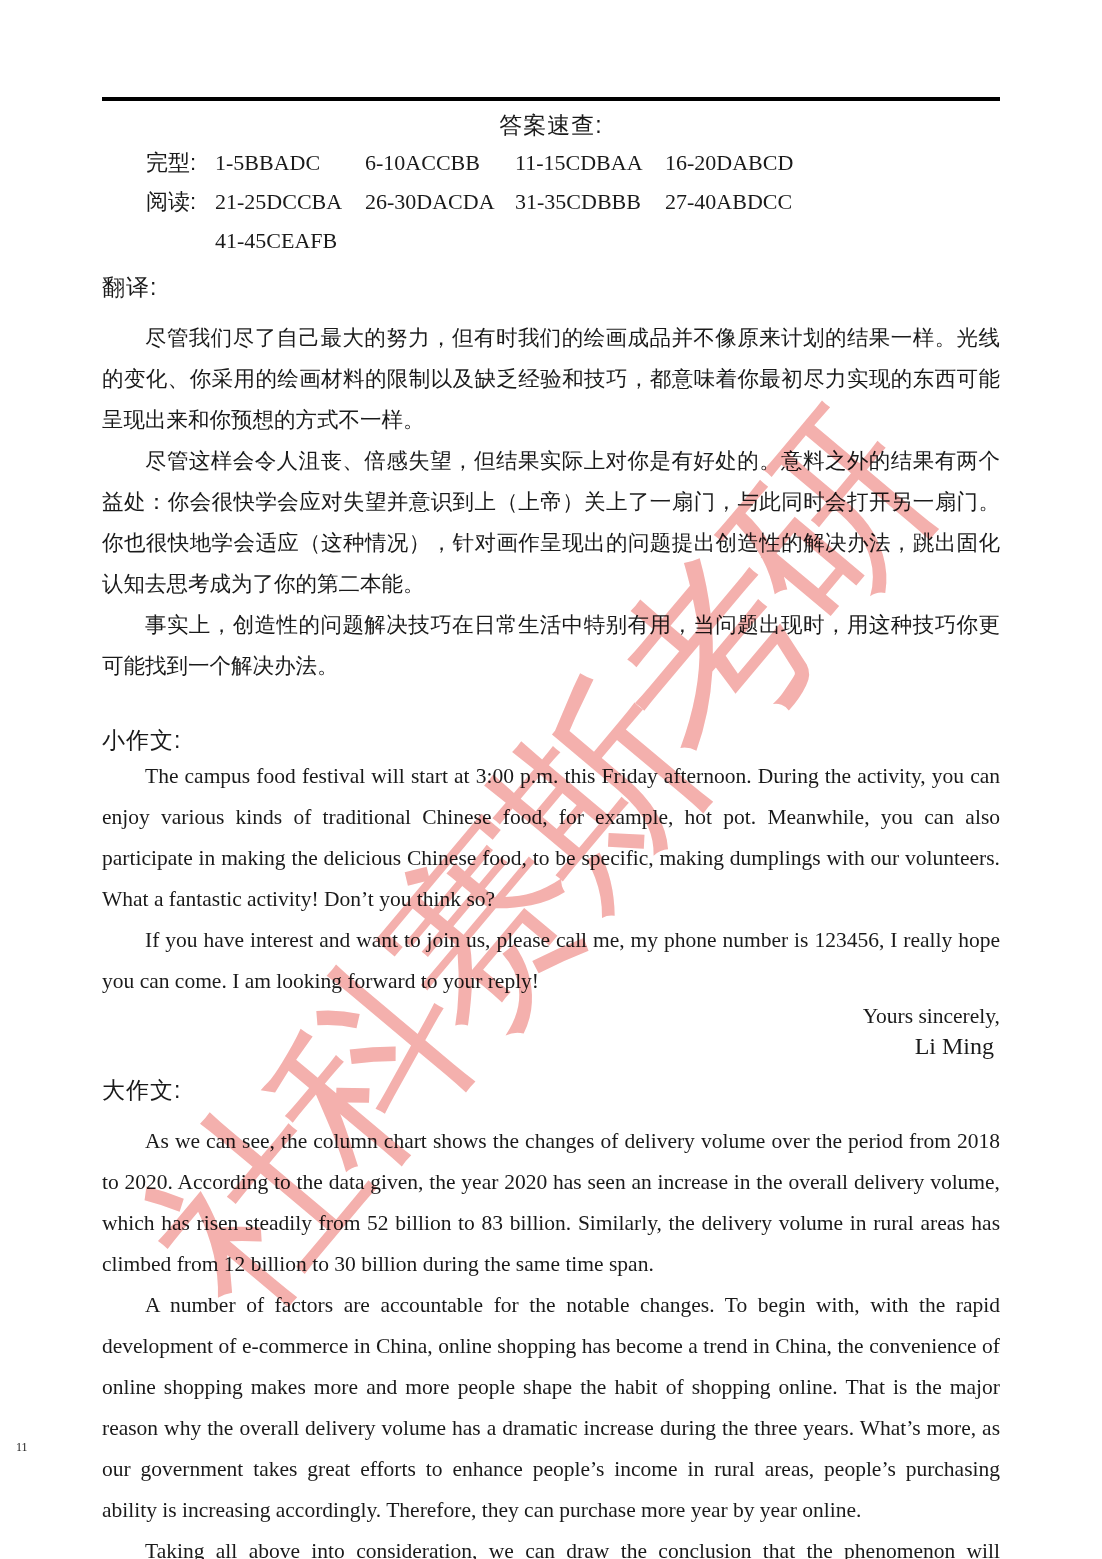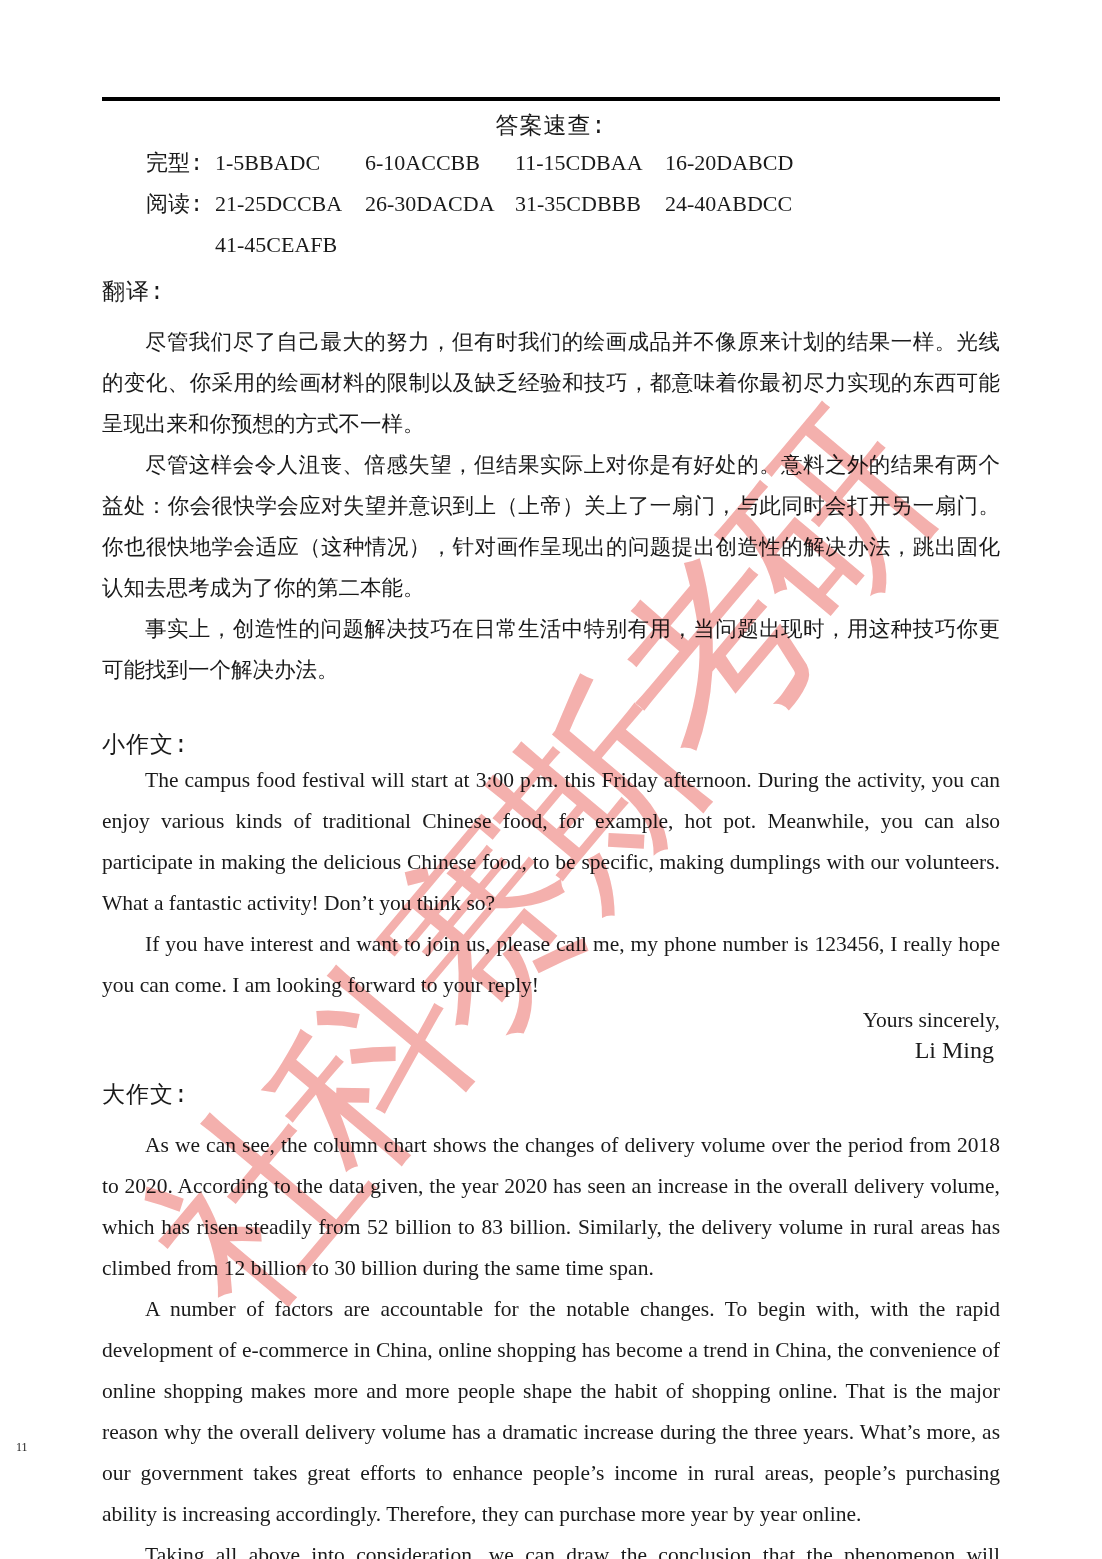--- a/index.html
+++ b/index.html
@@ -7,21 +7,21 @@
     width:1102px;height:1559px;background:#ffffff;position:relative;
     font-family:"Liberation Serif","DejaVu Serif",serif;color:#1a1a1a;
     overflow:hidden;
   }
   .content{
     position:relative;margin:0 102px;width:898px;z-index:1;
   }
   .top-rule{
     margin-top:97px;height:4px;background:#000000;width:100%;
   }
-  .sans{font-family:Liberation Mono, monospace;}
+  .sans{font-family:Liberation Sans, sans-serif;}
   .ak-title{
     text-align:center;font-size:23px;margin:9px 0 2px 0;letter-spacing:1px;
   }
   .ak-table{padding-left:44px;font-size:22px;}
   .ak-row{line-height:39px;white-space:nowrap;}
   .ak-label{display:inline-block;width:69px;font-size:22px;}
   .ak-cell{display:inline-block;width:150px;}
   .ak-cell.last{width:auto;}
   .section-heading{
     font-size:23px;font-weight:normal;margin:0;letter-spacing:1px;
@@ -60,21 +60,21 @@
 
   <div class="top-rule"></div>
 
   <div class="ak-title sans">答案速查:</div>
 
   <div class="ak-table">
     <div class="ak-row">
       <span class="ak-label sans">完型:</span><span class="ak-cell">1-5BBADC</span><span class="ak-cell">6-10ACCBB</span><span class="ak-cell">11-15CDBAA</span><span class="ak-cell last">16-20DABCD</span>
     </div>
     <div class="ak-row">
-      <span class="ak-label sans">阅读:</span><span class="ak-cell">21-25DCCBA</span><span class="ak-cell">26-30DACDA</span><span class="ak-cell">31-35CDBBB</span><span class="ak-cell last">24-40ABDCC</span>
+      <span class="ak-label sans">阅读:</span><span class="ak-cell">21-25DCCBA</span><span class="ak-cell">26-30DACDA</span><span class="ak-cell">31-35CDBBB</span><span class="ak-cell last">27-40ABDCC</span>
     </div>
     <div class="ak-row">
       <span class="ak-label sans"></span><span class="ak-cell last">41-45CEAFB</span>
     </div>
   </div>
 
   <h2 class="section-heading sans h-translation">翻译:</h2>
   <p class="indent first-para">尽管我们尽了自己最大的努力，但有时我们的绘画成品并不像原来计划的结果一样。光线的变化、你采用的绘画材料的限制以及缺乏经验和技巧，都意味着你最初尽力实现的东西可能呈现出来和你预想的方式不一样。</p>
   <p class="indent">尽管这样会令人沮丧、倍感失望，但结果实际上对你是有好处的。意料之外的结果有两个益处：你会很快学会应对失望并意识到上（上帝）关上了一扇门，与此同时会打开另一扇门。你也很快地学会适应（这种情况），针对画作呈现出的问题提出创造性的解决办法，跳出固化认知去思考成为了你的第二本能。</p>
   <p class="indent">事实上，创造性的问题解决技巧在日常生活中特别有用，当问题出现时，用这种技巧你更可能找到一个解决办法。</p>

